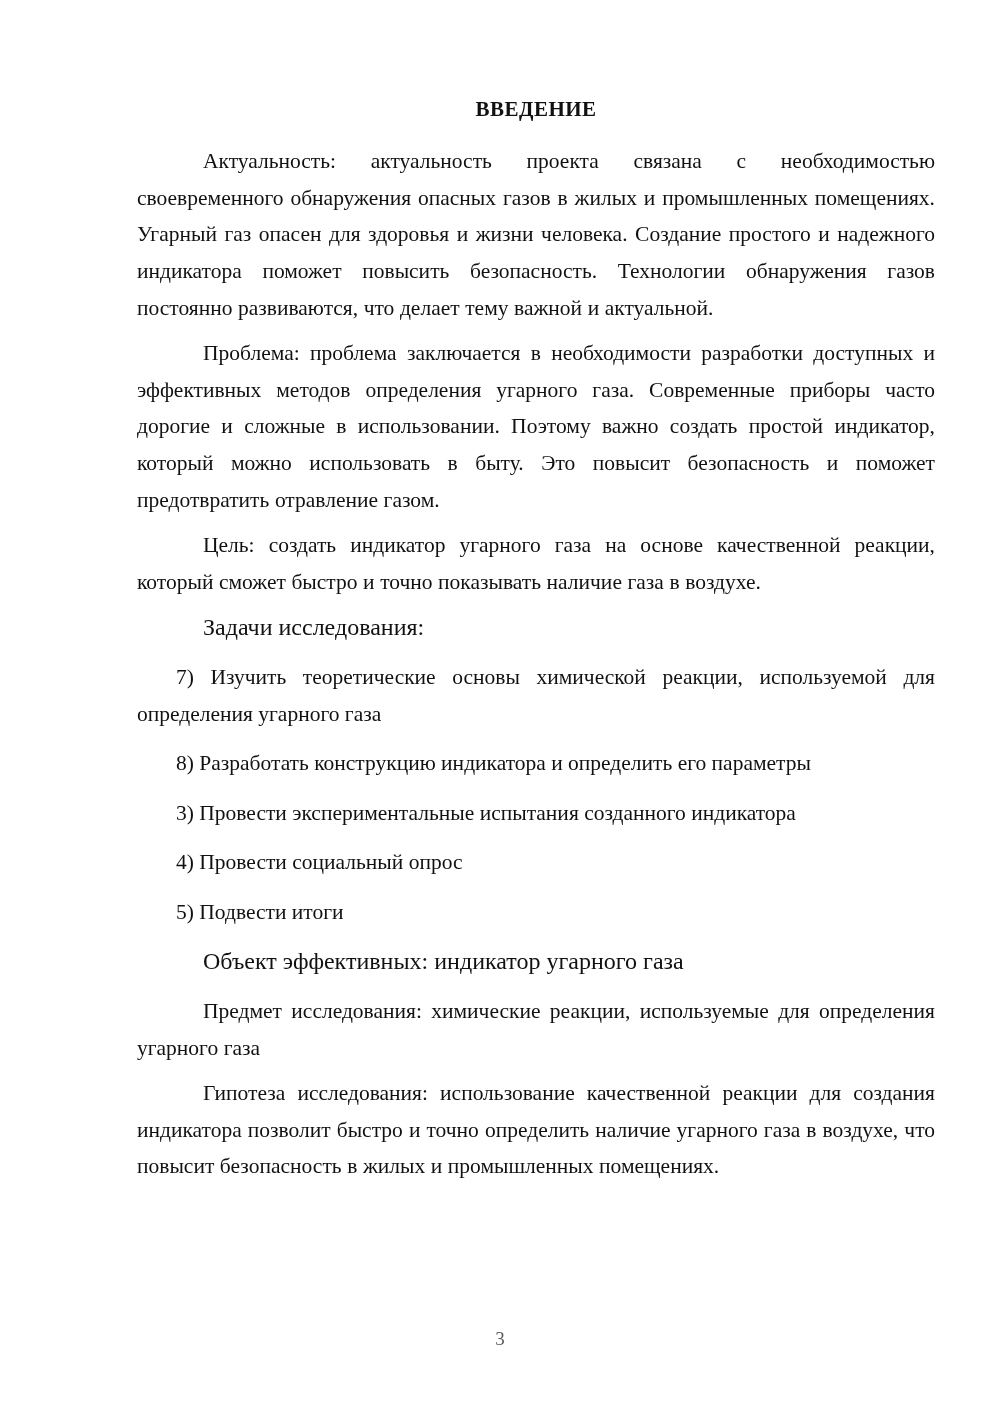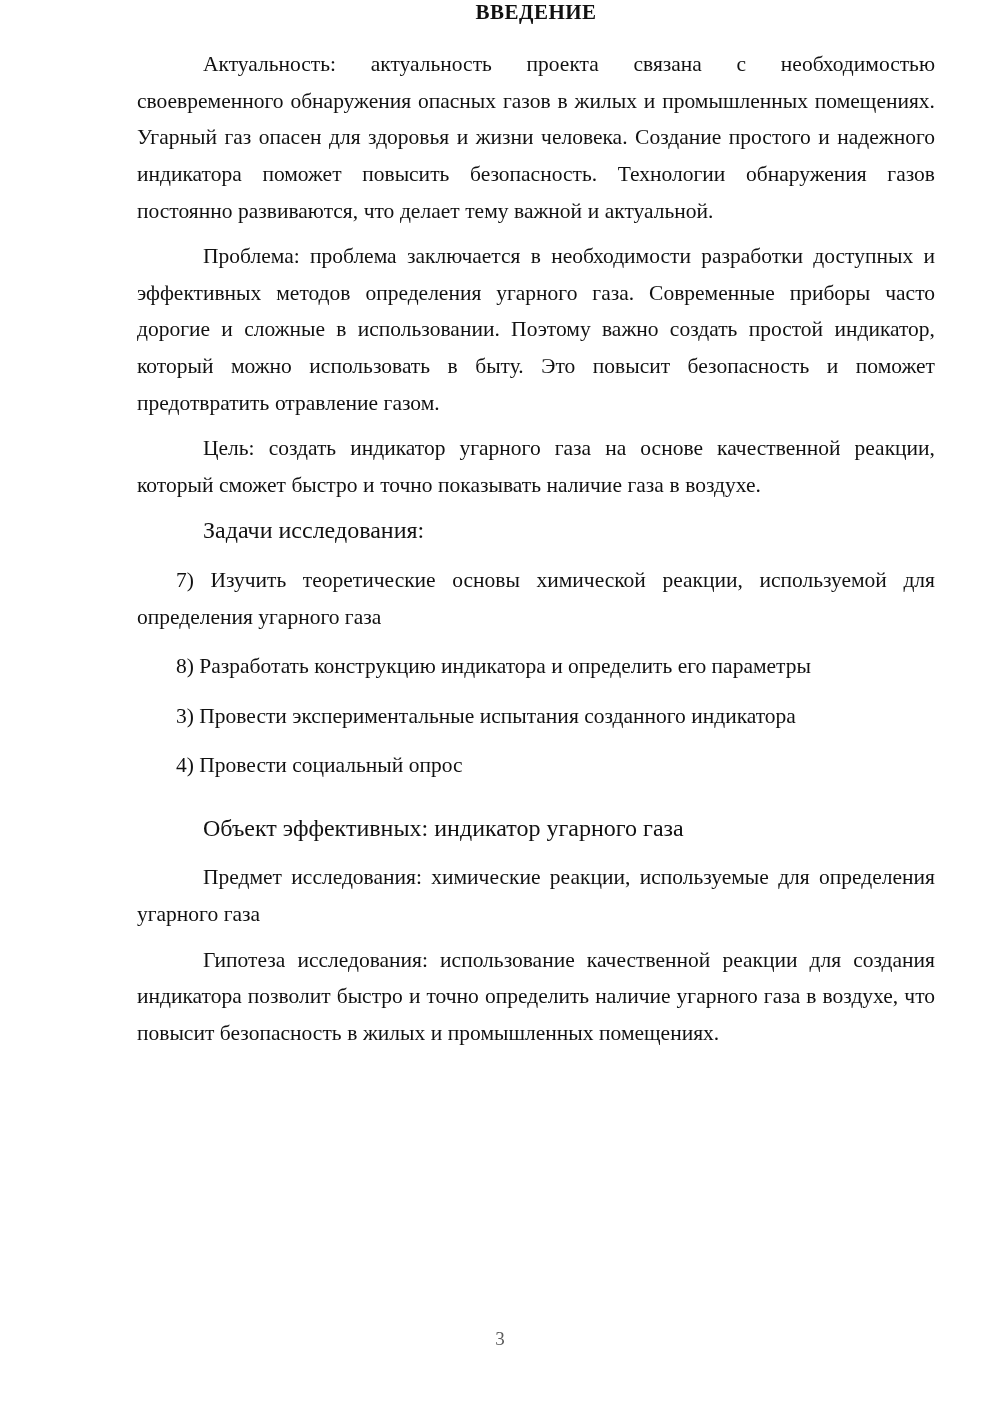--- a/index.html
+++ b/index.html
@@ -30,20 +30,21 @@
     top: 0;
     width: 798px;
   }
 
   .doc-title {
     font-size: 21px;
     font-weight: bold;
     text-align: center;
     letter-spacing: 0.5px;
     margin: 0;
+    padding-top: 97px;
     line-height: 1.2;
   }
 
   .body-block {
     margin-top: 21px;
   }
 
   p.para {
     font-size: 21.5px;
     line-height: 36.6px;
@@ -124,20 +125,21 @@
       <div class="gap-md"></div>
 
       <p class="list-item">3) Провести экспериментальные испытания созданного индикатора</p>
 
       <div class="gap-md"></div>
 
       <p class="list-item">4) Провести социальный опрос</p>
 
       <div class="gap-md"></div>
 
+      <p class="list-item">5) Подвести итоги</p>
 
       <div class="gap-md"></div>
 
       <p class="subhead">Объект эффективных: индикатор угарного газа</p>
 
       <div class="gap-md"></div>
 
       <p class="para">Предмет исследования: химические реакции, используемые для определения угарного газа</p>
 
       <div class="gap-sm"></div>

